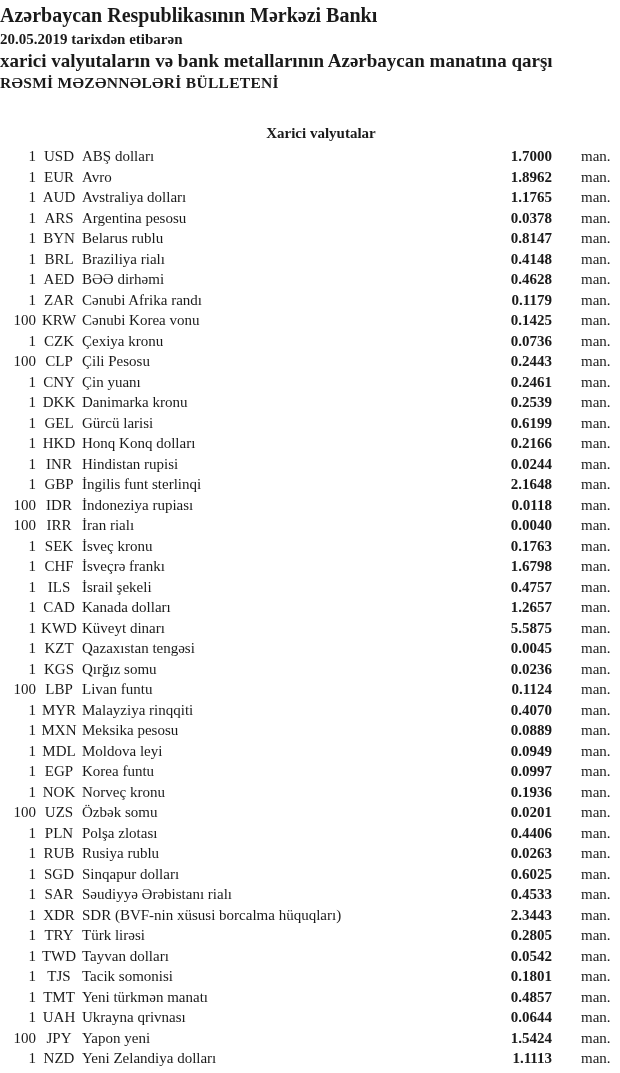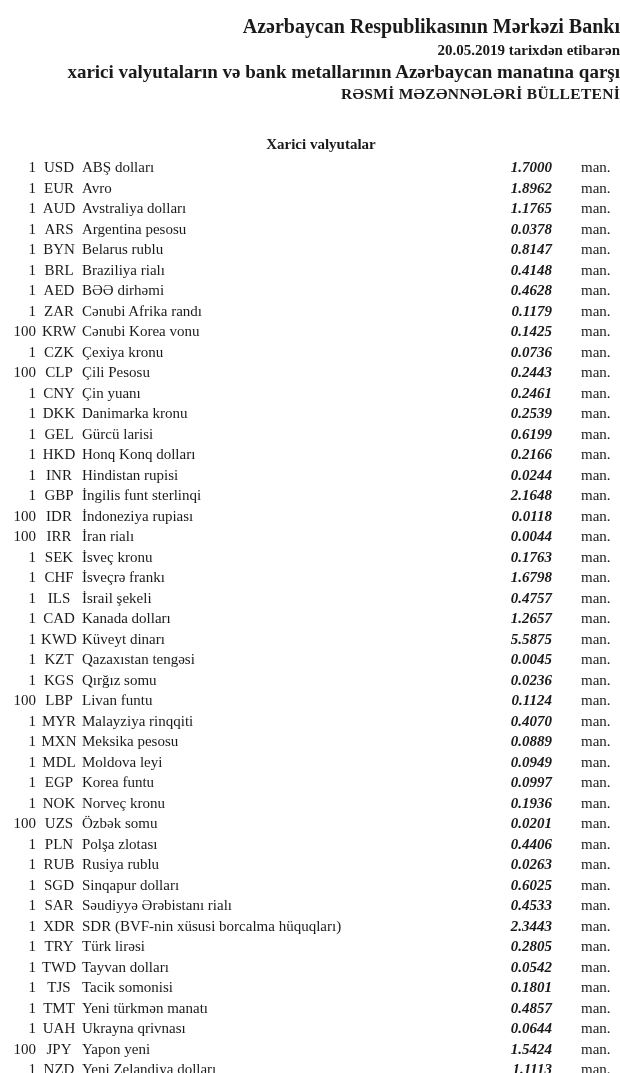--- a/index.html
+++ b/index.html
@@ -5,21 +5,21 @@
   html, body { margin: 0; padding: 0; }
   body {
     width: 620px; height: 1073px;
     background: #ffffff;
     color: #1a1a1a;
     font-family: "Liberation Serif", "DejaVu Serif", serif;
     overflow: hidden;
   }
   .page { position: relative; width: 620px; height: 1073px; background: #ffffff; }
 
-  .doc-header { text-align: right; padding-top: 13px; }
+  .doc-header { text-align: left; padding-top: 2px; }
   .bank-name   { font-size: 20px;   font-weight: bold; line-height: 26px; }
   .date-line   { font-size: 15px;   font-weight: bold; line-height: 22px; }
   .subtitle-line { font-size: 19px; font-weight: bold; line-height: 22px; }
   .bulletin-line { font-size: 15.5px; font-weight: bold; line-height: 22px; letter-spacing: 0.3px; }
 
   .section-title {
     text-align: center; font-size: 15px; font-weight: bold;
     margin-top: 28px; line-height: 22px; padding-left: 22px;
   }
 
@@ -29,21 +29,21 @@
     grid-template-columns: 36px 46px 1fr 90px 48px;
     height: 20.5px;
     align-items: center;
     font-size: 15px;
     line-height: 20.5px;
     white-space: nowrap;
   }
   .qty  { text-align: right; }
   .code { text-align: center; }
   .name { text-align: left; overflow: hidden; }
-  .rate { text-align: right; font-weight: bold; font-style: italic; }
+  .rate { text-align: right; font-weight: bold; }
   .unit { text-align: right; padding-left: 29px; }
 </style>
 </head>
 <body>
 
 <div class="page">
 
   <div class="doc-header">
     <div class="bank-name">Azərbaycan Respublikasının Mərkəzi Bankı</div>
     <div class="date-line">20.05.2019 tarixdən etibarən</div>
@@ -177,21 +177,21 @@
         <span class="qty">100</span>
         <span class="code">IDR</span>
         <span class="name">İndoneziya rupiası</span>
         <span class="rate">0.0118</span>
         <span class="unit">man.</span>
       </div>
       <div class="row">
         <span class="qty">100</span>
         <span class="code">IRR</span>
         <span class="name">İran rialı</span>
-        <span class="rate">0.0044</span>
+        <span class="rate">0.0040</span>
         <span class="unit">man.</span>
       </div>
       <div class="row">
         <span class="qty">1</span>
         <span class="code">SEK</span>
         <span class="name">İsveç kronu</span>
         <span class="rate">0.1763</span>
         <span class="unit">man.</span>
       </div>
       <div class="row">

